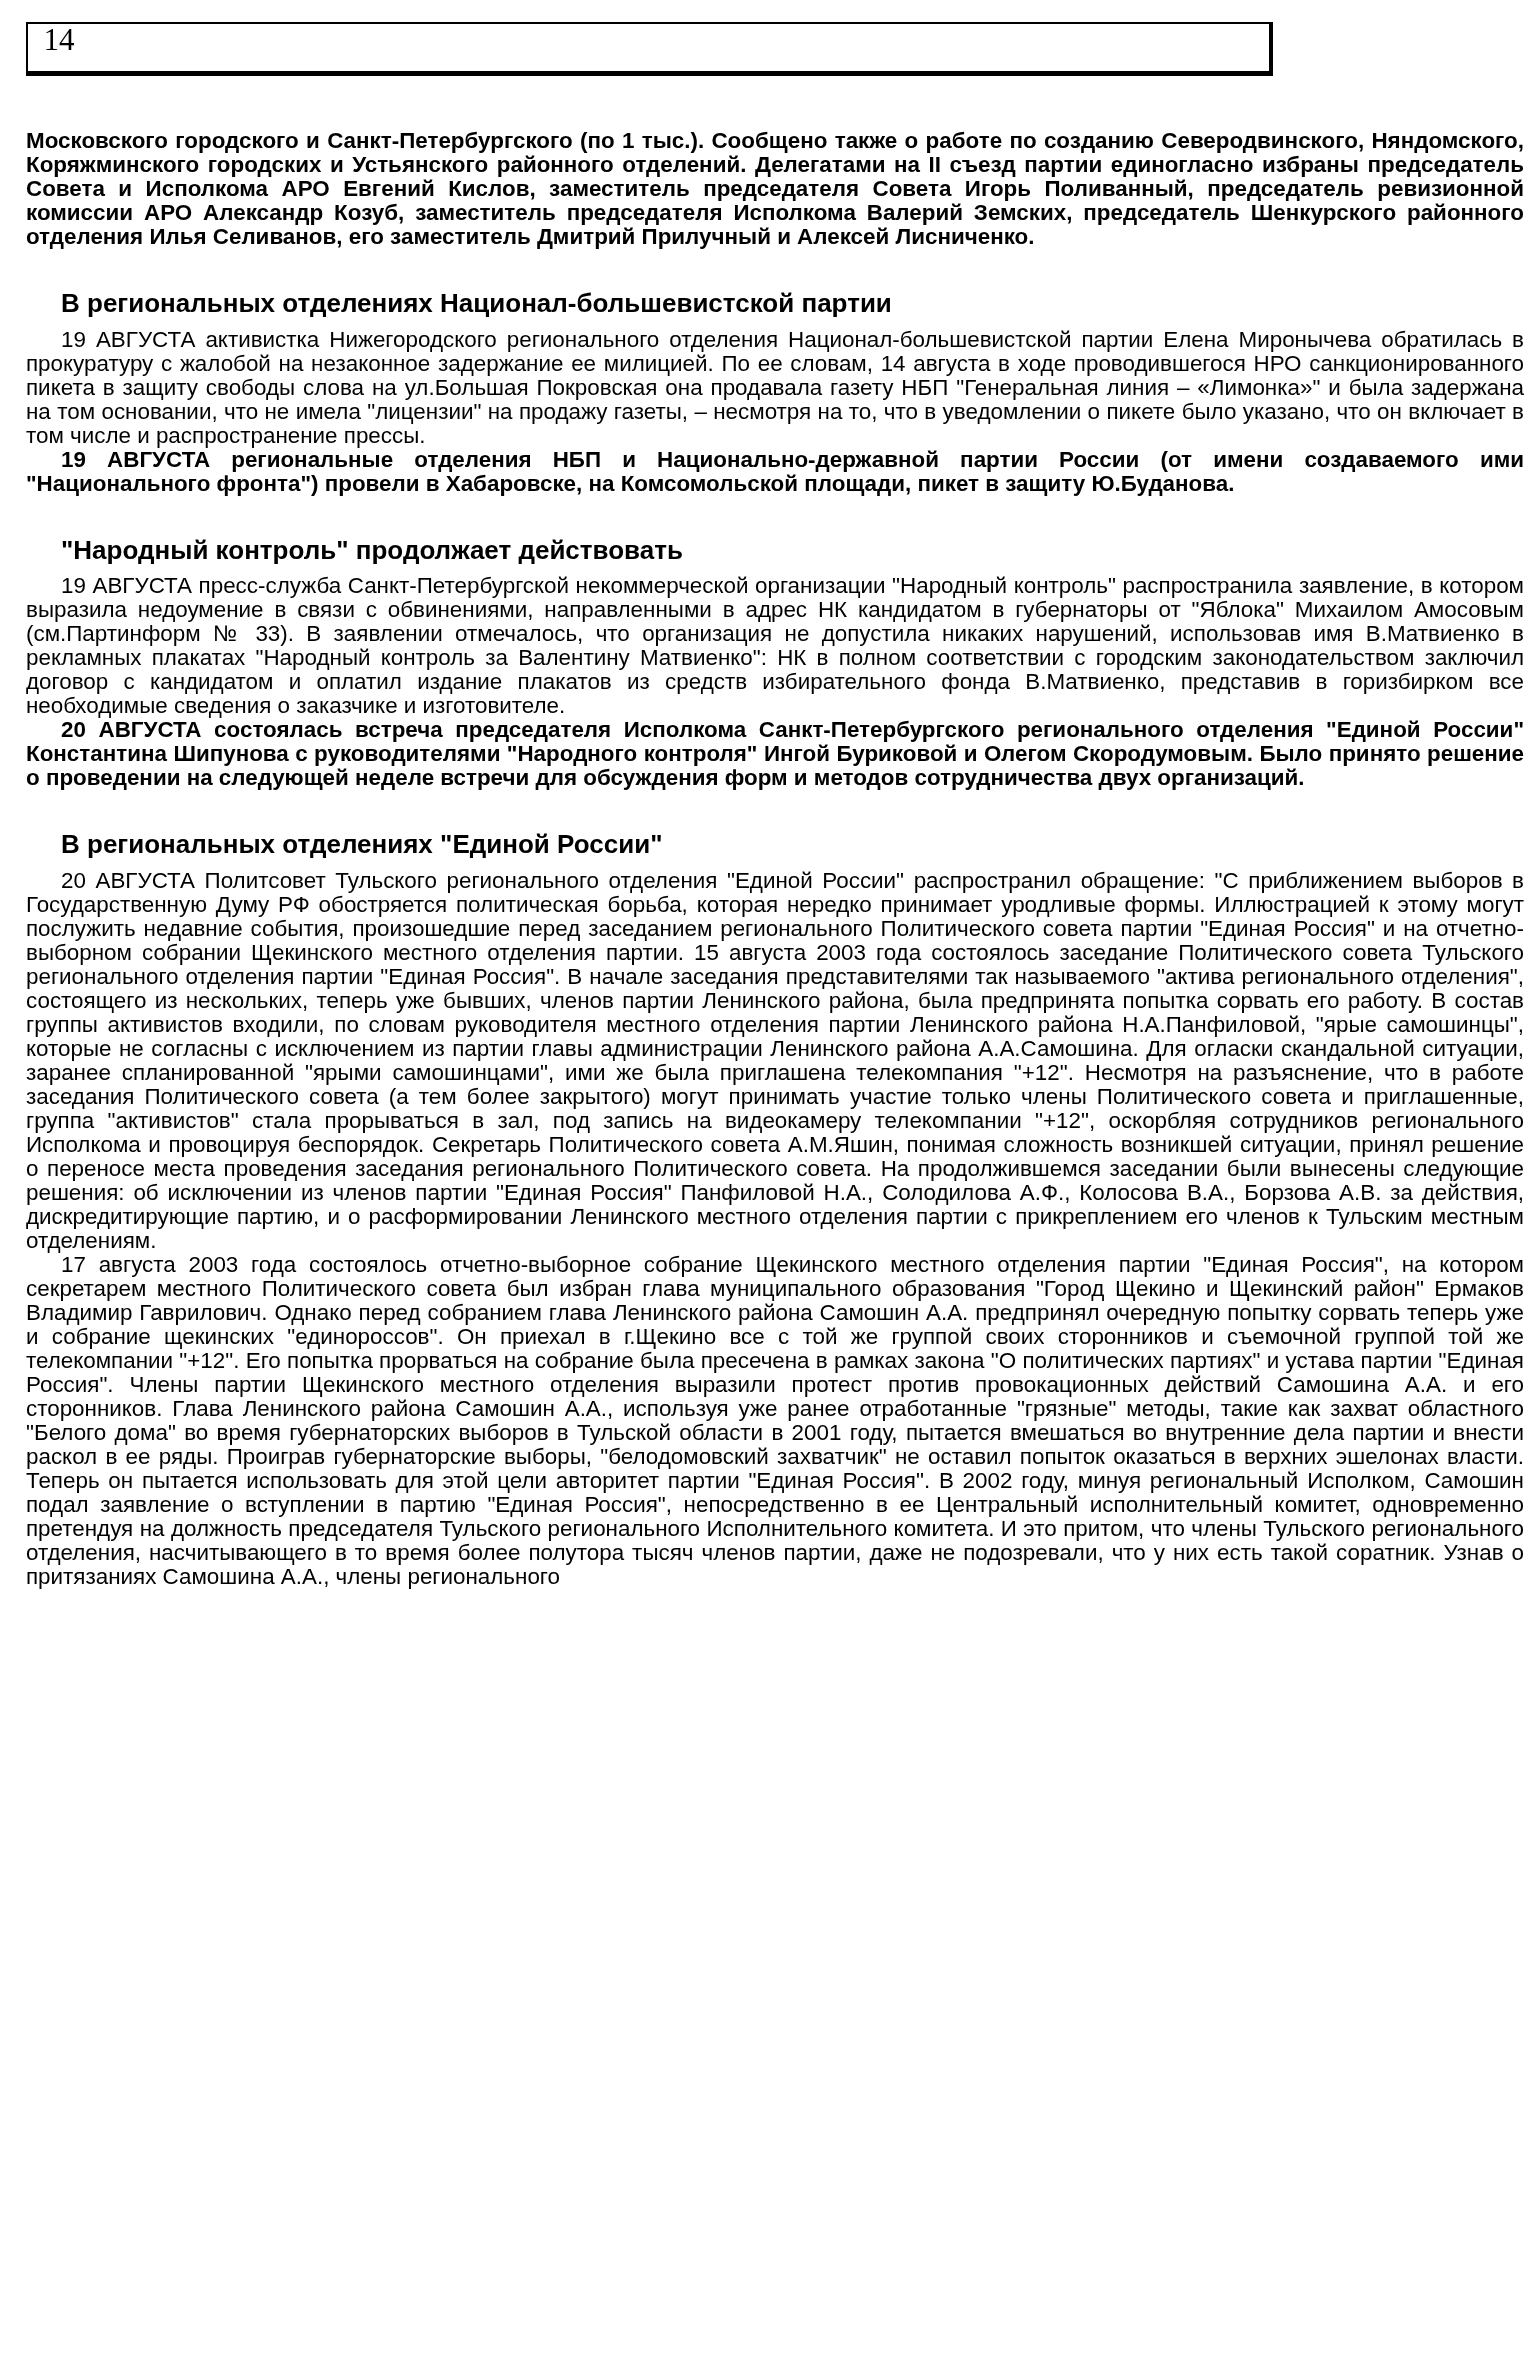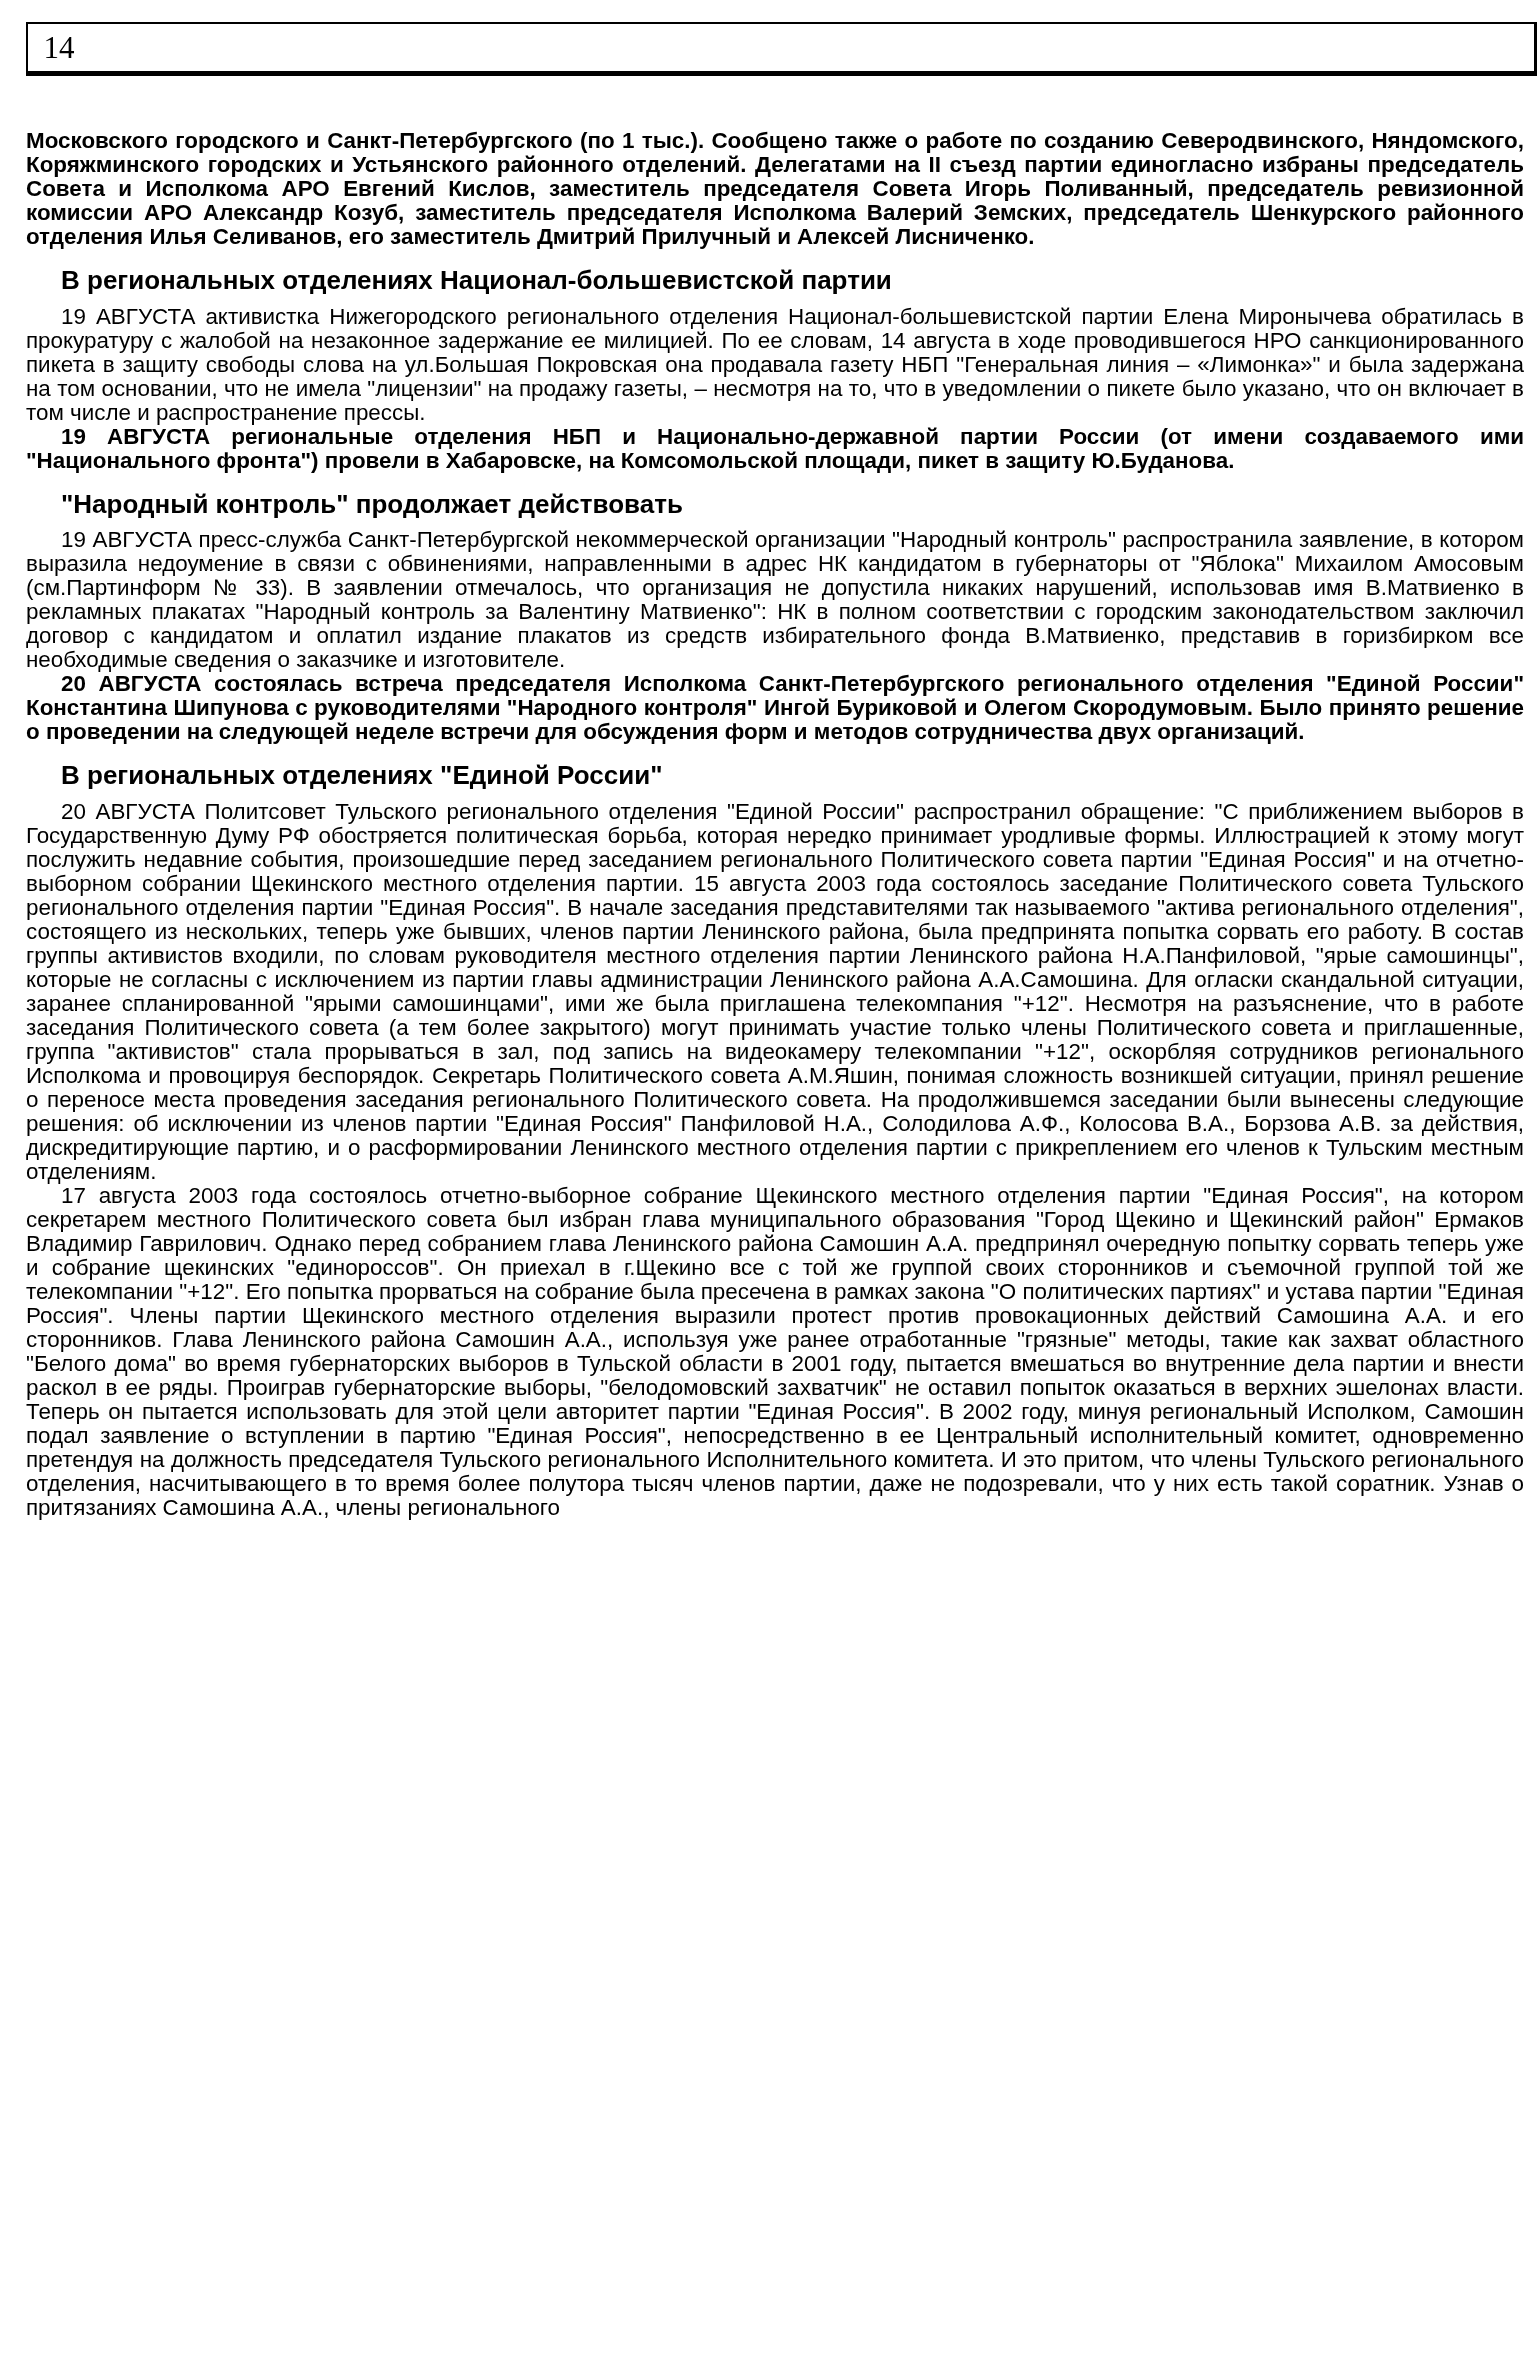--- a/index.html
+++ b/index.html
@@ -10,27 +10,27 @@
     margin: 0 auto;
     background: #ffffff;
     color: #000;
     box-sizing: border-box;
     padding: 22px 13px 0 26px;
     font-family: "Liberation Sans", "DejaVu Sans", sans-serif;
     overflow: hidden;
   }
   .header-box {
     box-sizing: border-box;
-    width: 1512px;
+    width: 1247px;
     border: 2.6px solid #000;
     border-right-width: 4.5px;
     border-bottom-width: 5.8px;
     height: 54px;
     display: flex;
-    align-items: center;
+    align-items: flex-start;
     justify-content: space-between;
     padding: 0 83px 0 15.4px;
     font-family: "Liberation Serif", "DejaVu Serif", serif;
   }
   .page-number {
     font-size: 31px;
     line-height: 1;
   }
   .journal-title {
     font-size: 28px;
@@ -47,21 +47,21 @@
     text-indent: 35px;
     margin: 0;
   }
   .para.bold { font-weight: bold; }
   .para.no-indent { text-indent: 0; }
   .section-heading {
     font-size: 26px;
     line-height: 29.5px;
     font-weight: bold;
     text-indent: 35px;
-    margin: 17px 0 9px 0;
+    margin: 40px 0 9px 0;
   }
   .intro { margin-top: 0; }
 </style>
 </head>
 <body>
 
 <div class="page">
 
   <div class="header-box">
     <span class="page-number">14</span>

